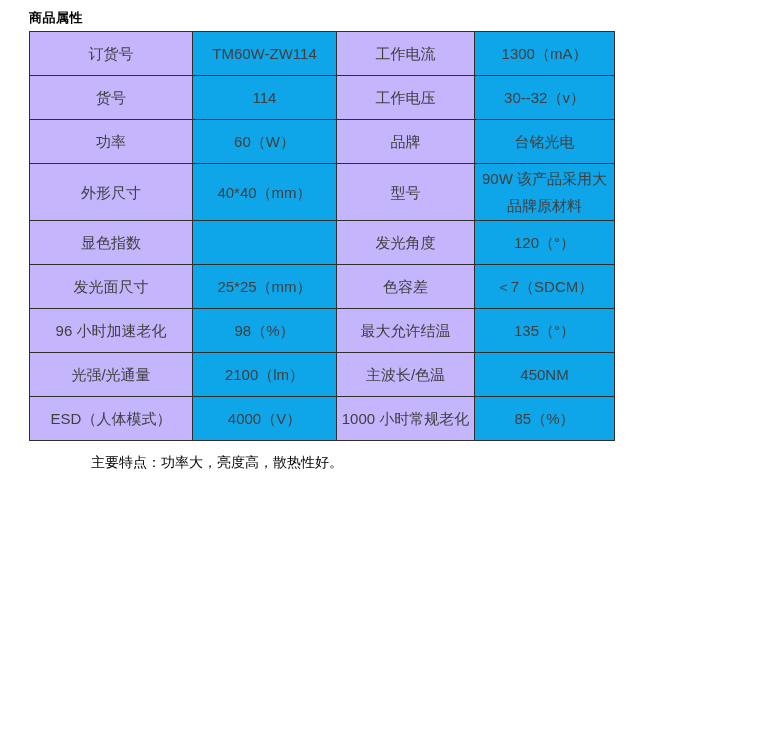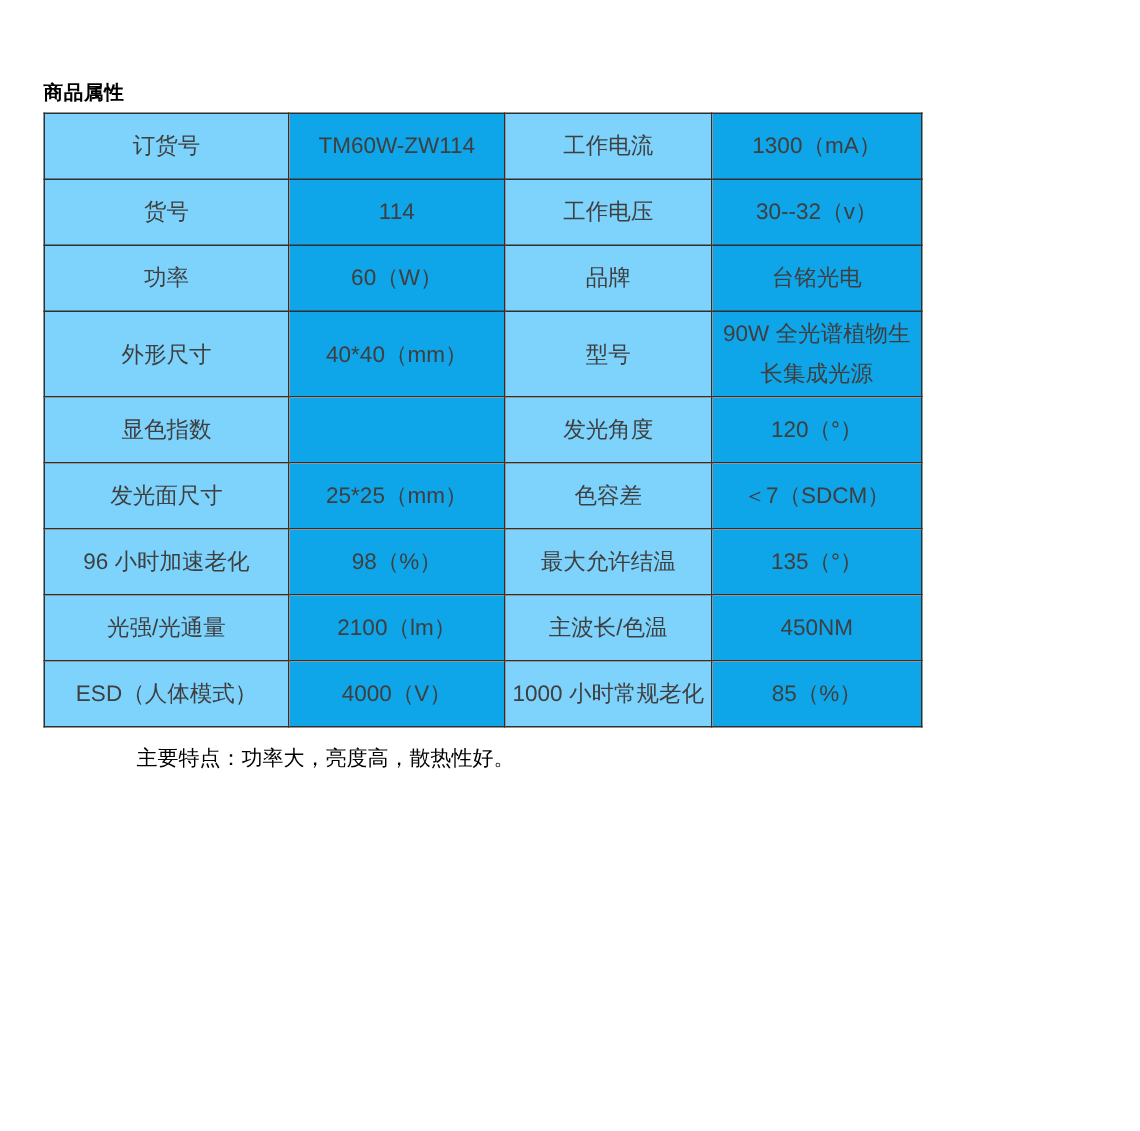--- a/index.html
+++ b/index.html
@@ -12,21 +12,20 @@
   }
   .page {
     padding: 9px 27px 0 29px;
   }
   .section-title {
     font-size: 13px;
     font-weight: bold;
     color: #000000;
     margin-bottom: 4px;
     letter-spacing: 0.5px;
-    margin-top: 44px;
   }
   table.spec-table {
     border-collapse: collapse;
     table-layout: fixed;
     width: 585px;
   }
   table.spec-table col.c1 { width: 163px; }
   table.spec-table col.c2 { width: 144px; }
   table.spec-table col.c3 { width: 138px; }
   table.spec-table col.c4 { width: 140px; }
@@ -35,21 +34,21 @@
     height: 44px;
     text-align: center;
     vertical-align: middle;
     font-size: 15px;
     line-height: 27px;
     color: #3f3f3f;
     padding: 1px 4px;
     overflow: hidden;
     word-break: break-word;
   }
-  table.spec-table td.label { background: #7dd3fc; }
+  table.spec-table td.label { background: #c4b5fd; }
   table.spec-table td.value { background: #0ea5e9; }
   .desc-block {
     margin-top: 17px;
     width: 702px;
     font-family: "Liberation Serif", "DejaVu Serif", serif;
     font-size: 21px;
     color: #000000;
     line-height: 43px;
     text-align: justify;
   }
@@ -92,21 +91,21 @@
         <tr>
           <td class="label">功率</td>
           <td class="value">60（W）</td>
           <td class="label">品牌</td>
           <td class="value">台铭光电</td>
         </tr>
         <tr>
           <td class="label">外形尺寸</td>
           <td class="value">40*40（mm）</td>
           <td class="label">型号</td>
-          <td class="value">90W 全光谱植物生长集成光源</td>
+          <td class="value">90W 该产品采用大品牌原材料</td>
         </tr>
         <tr>
           <td class="label">显色指数</td>
           <td class="value"></td>
           <td class="label">发光角度</td>
           <td class="value">120（°）</td>
         </tr>
         <tr>
           <td class="label">发光面尺寸</td>
           <td class="value">25*25（mm）</td>

